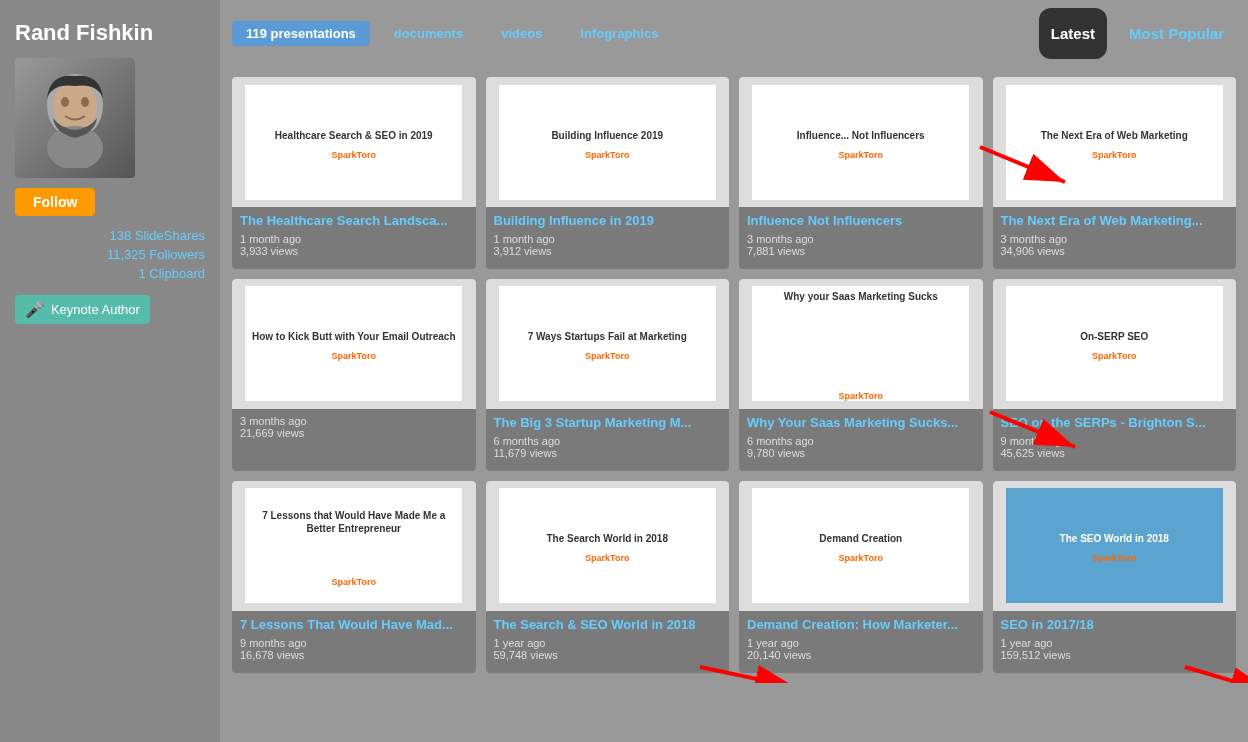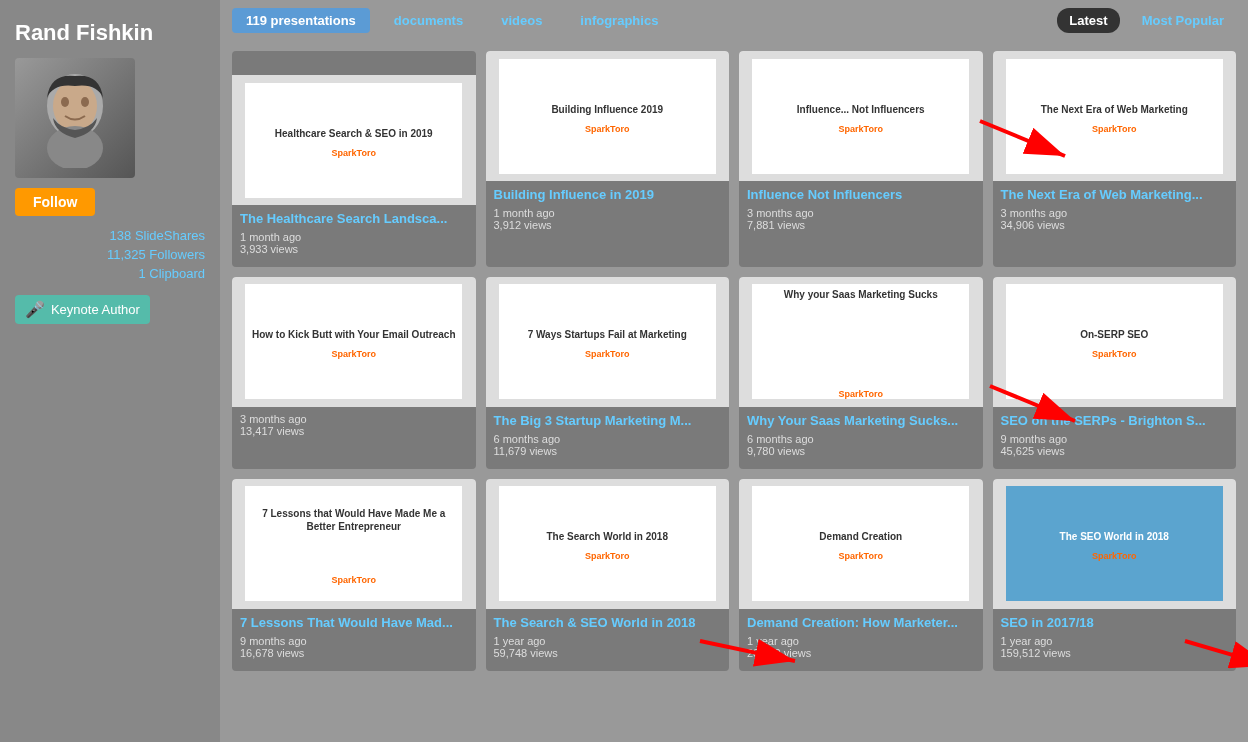--- a/index.html
+++ b/index.html
@@ -107,23 +107,23 @@
     .tab-btn.active {
       background: #5b9bd5;
       color: #fff;
     }
     .tab-btn.inactive {
       background: transparent;
       color: #6cf;
     }
     .spacer { flex: 1; }
     .sort-btn {
-      padding: 5px 12px;
+      padding: 17px 12px;
       border-radius: 12px;
-      font-size: 13px;
+      font-size: 15px;
       cursor: pointer;
       border: none;
       font-weight: bold;
     }
     .sort-btn.active { background: #333; color: #fff; }
     .sort-btn.inactive { background: transparent; color: #6cf; }
 
     
     .grid {
       display: grid;
@@ -233,21 +233,21 @@
     <button class="tab-btn inactive">videos</button>
     <button class="tab-btn inactive">infographics</button>
     <div class="spacer"></div>
     <button class="sort-btn active">Latest</button>
     <button class="sort-btn inactive">Most Popular</button>
   </div>
 
   <div class="grid-wrapper">
     <div class="grid" id="card-grid">
     <div class="card">
-    <div class="card-thumb" style="background:#ddd;margin-top:24px;">
+    <div class="card-thumb" style="background:#ddd;">
       <div class="thumb-inner" style="background:#fff;">
         <div class="thumb-title" style="color:#333;">Healthcare Search &amp; SEO in 2019</div>
         <div class="thumb-brand">SparkToro</div>
       </div>
     </div>
     <div class="card-info">
       <div class="card-title">The Healthcare Search Landsca...</div>
       <div class="card-meta">1 month ago</div>
       <div class="card-meta">3,933 views</div>
     </div>
@@ -293,21 +293,21 @@
   </div>
         <div class="card">
     <div class="card-thumb" style="background:#ddd;">
       <div class="thumb-inner" style="background:#fff;">
         <div class="thumb-title" style="color:#333;">How to Kick Butt with Your Email Outreach</div>
         <div class="thumb-brand">SparkToro</div>
       </div>
     </div>
     <div class="card-info">
       <div class="card-meta">3 months ago</div>
-      <div class="card-meta">13,417 views</div>
+      <div class="card-meta">21,669 views</div>
     </div>
   </div>
         <div class="card">
     <div class="card-thumb" style="background:#ddd;">
       <div class="thumb-inner" style="background:#fff;">
         <div class="thumb-title" style="color:#333;">7 Ways Startups Fail at Marketing</div>
         <div class="thumb-brand">SparkToro</div>
       </div>
     </div>
     <div class="card-info">

